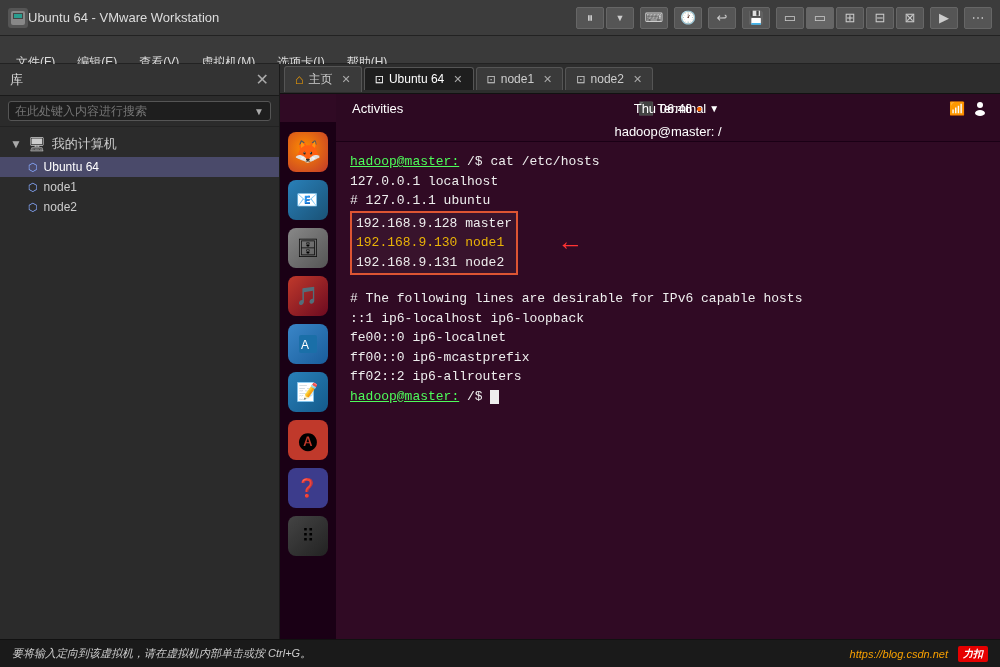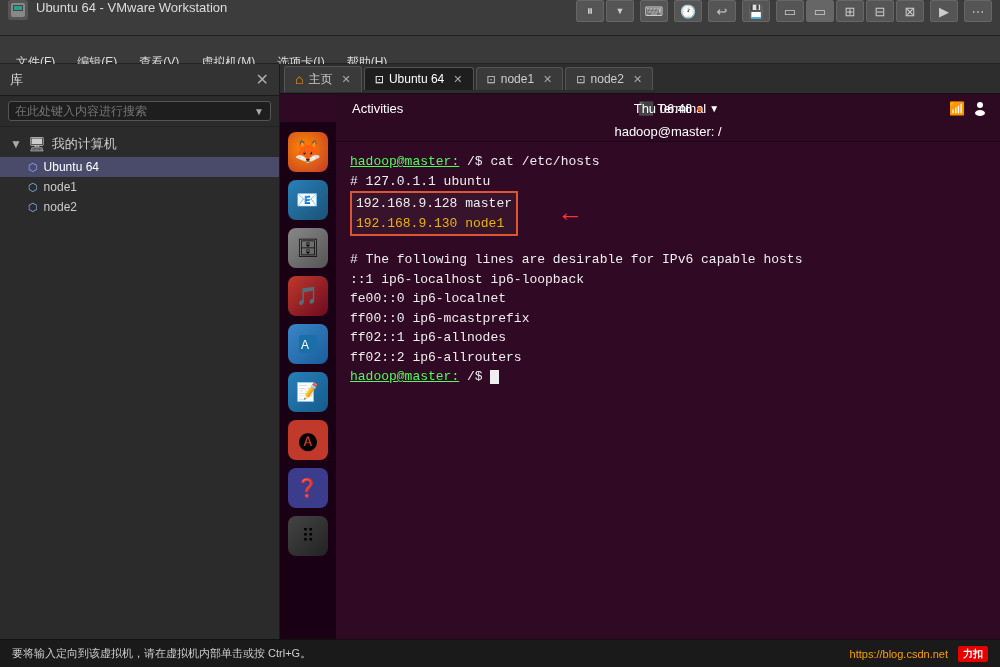--- a/index.html
+++ b/index.html
@@ -1,23 +1,23 @@
 <!DOCTYPE html>
 <html><head>
   <meta charset="utf-8">
   <style>
     * { margin: 0; padding: 0; box-sizing: border-box; }
     body { width: 1000px; height: 667px; overflow: hidden; font-family: 'Segoe UI', Arial, sans-serif; background: #2b2b2b; }
 
     
     #titlebar {
-      display: flex; align-items: flex-start;
+      display: flex; align-items: center;
       background: #3c3c3c; height: 36px;
       border-bottom: 1px solid #222;
-      padding: 0 8px; gap: 8px;
+      padding: 0 8px; 
     }
     #titlebar .vm-icon {
       width: 20px; height: 20px;
       background: #555; border-radius: 3px;
       display: flex; align-items: center; justify-content: center;
       font-size: 11px; color: #ccc;
     }
     #titlebar .title-text { color: #ddd; font-size: 13px; }
     #titlebar .toolbar-right {
       margin-left: auto; display: flex; align-items: center; gap: 6px;
@@ -175,21 +175,21 @@
     .dock-icon.libreoffice { background: linear-gradient(135deg, #3a86c8, #195d9b); }
     .dock-icon.texteditor { background: linear-gradient(135deg, #2980b9, #1a5276); }
     .dock-icon.software { background: linear-gradient(135deg, #e74c3c, #922b21); }
     .dock-icon.help { background: linear-gradient(135deg, #5b5b9f, #2c2c5e); }
     .dock-icon.apps { background: linear-gradient(135deg, #444, #222); }
 
     
     #bottom-bar {
       height: 28px; background: #1a1a1a;
       display: flex; align-items: center; justify-content: space-between;
-      padding: 0 12px; border-top: 1px solid #111;
+      padding: 0 12px; border-top: 1px solid #111; font-style: italic;
     }
     #bottom-bar .status-left { color: #ccc; font-size: 11px; }
     #bottom-bar .status-right { display: flex; align-items: center; gap: 10px; }
     #bottom-bar .csdn-link { color: #f8a000; font-size: 11px; }
     #bottom-bar .csdn-badge {
       background: #e60000; color: #fff; font-size: 10px;
       padding: 1px 5px; border-radius: 2px; font-weight: bold;
     }
   </style>
 </head>
@@ -334,35 +334,36 @@
           </div>
         </div>
 
         <div id="ubuntu-title">hadoop@master: /</div>
 
         <div id="terminal-content">
           <div>
             <span class="prompt">hadoop@master:</span>
             <span class="cmd">/$ cat /etc/hosts</span>
           </div>
+          <div class="output-line">127.0.0.1       localhost</div>
           <div class="output-line"># 127.0.1.1     ubuntu</div>
           
           <div style="position:relative; display:inline-block; margin-bottom:14px;">
             <div style="border: 2px solid #dd5533; padding: 1px 4px; background:rgba(255,255,255,0.04); display:inline-block;">
               <div class="output-line" style="color:#eee;">192.168.9.128 master</div>
               <div class="output-line" style="color:#eab308;">192.168.9.130 node1</div>
+              <div class="output-line" style="color:#eee;">192.168.9.131 node2</div>
             </div>
             
             <span style="position:absolute; right:-60px; top:50%; transform:translateY(-50%); color:#ff3333; font-size:26px; font-weight:bold;">←</span>
           </div>
           <div class="output-line"># The following lines are desirable for IPv6 capable hosts</div>
           <div class="output-line">::1     ip6-localhost ip6-loopback</div>
           <div class="output-line">fe00::0 ip6-localnet</div>
           <div class="output-line">ff00::0 ip6-mcastprefix</div>
-          <div class="output-line">ff02::1 ip6-allnodes</div>
           <div class="output-line">ff02::2 ip6-allrouters</div>
           <div>
             <span class="prompt">hadoop@master:</span>
             <span class="cmd">/$ </span><span class="cursor"></span>
           </div>
         </div>
       </div>
     </div>
   </div>
 </div>

